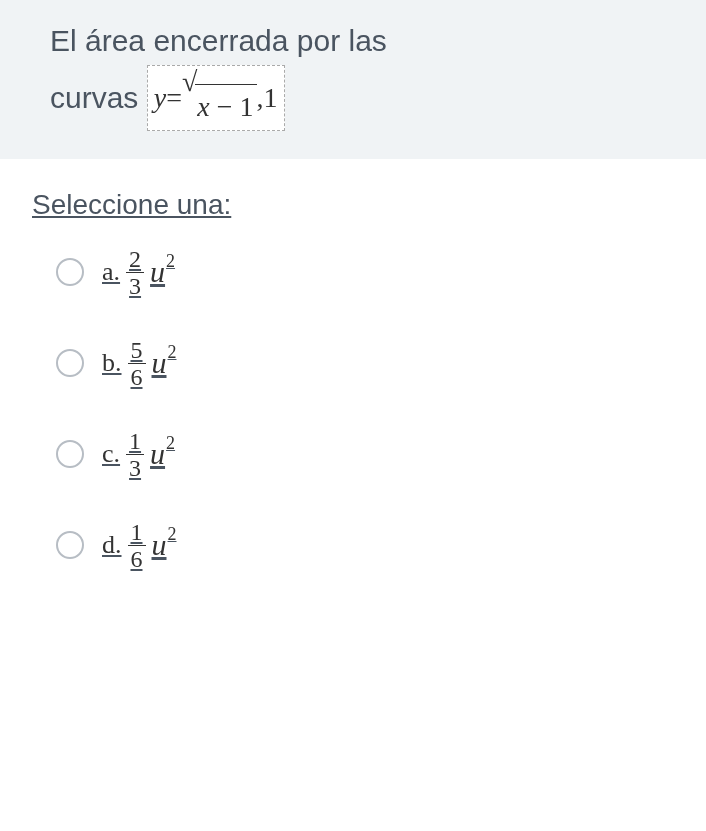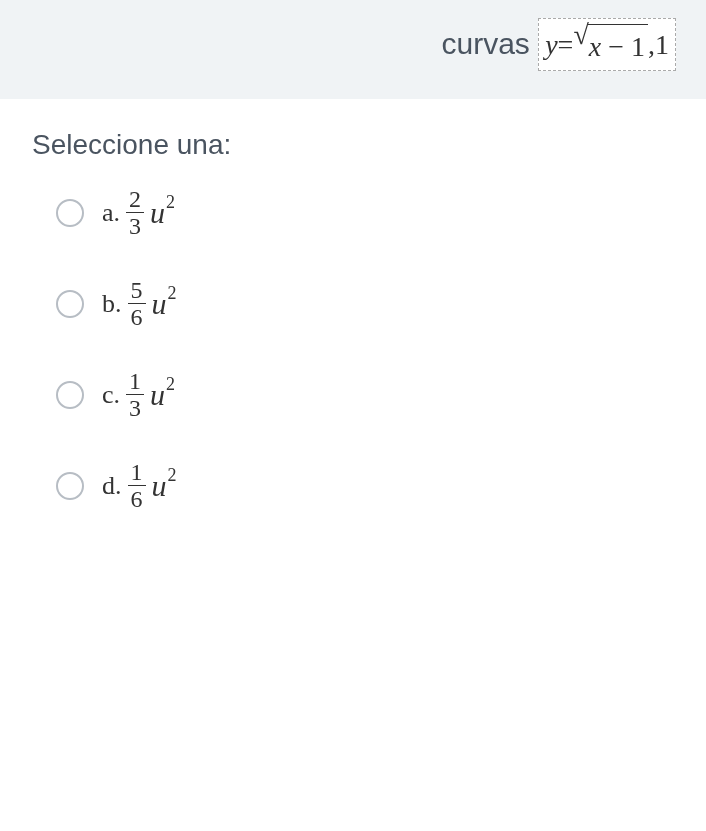--- a/index.html
+++ b/index.html
@@ -21,21 +21,20 @@
       line-height: 1.55;
       color: #4a5460;
     }
     .question-stem .line {
       display: block;
     }
     .line2-wrap {
       display: flex;
       align-items: center;
       gap: 10px;
-      text-align: right;
     }
     .eq-box {
       border: 1px dashed #aaa;
       padding: 2px 6px;
       display: inline-flex;
       align-items: center;
       background: #fff;
       font-family: 'Cambria Math', 'Times New Roman', serif;
       font-size: 28px;
       color: #333;
@@ -52,24 +51,25 @@
     }
     .sqrt-sym {
       font-size: 28px;
       line-height: 1;
     }
     .sqrt-arg {
       border-top: 1.5px solid #333;
       padding: 0 3px 0 2px;
       font-style: italic;
       margin-left: -2px;
-      margin-top: 3px;
+      margin-top: 16px;
     }
     .answer-section {
       padding: 30px 30px 0 30px;
+      text-decoration: underline;
     }
     .prompt {
       font-size: 28px;
       color: #4a5460;
       margin-bottom: 26px;
       margin-left: 2px;
     }
     .options {
       display: flex;
       flex-direction: column;
@@ -129,20 +129,21 @@
       font-size: 18px;
       font-style: normal;
       margin-top: -6px;
       margin-left: 1px;
     }
   </style>
 </head>
 <body>
 
 <div class="question-stem">
+  <span class="line">El área encerrada por las</span>
   <span class="line line2-wrap">
     <span>curvas</span>
     <span class="eq-box">
       <span>y</span>
       <span class="upright"> = </span>
       <span class="sqrt">
         <span class="sqrt-sym">√</span>
         <span class="sqrt-arg">
           <span>x</span><span class="upright"> − 1</span>
         </span>

